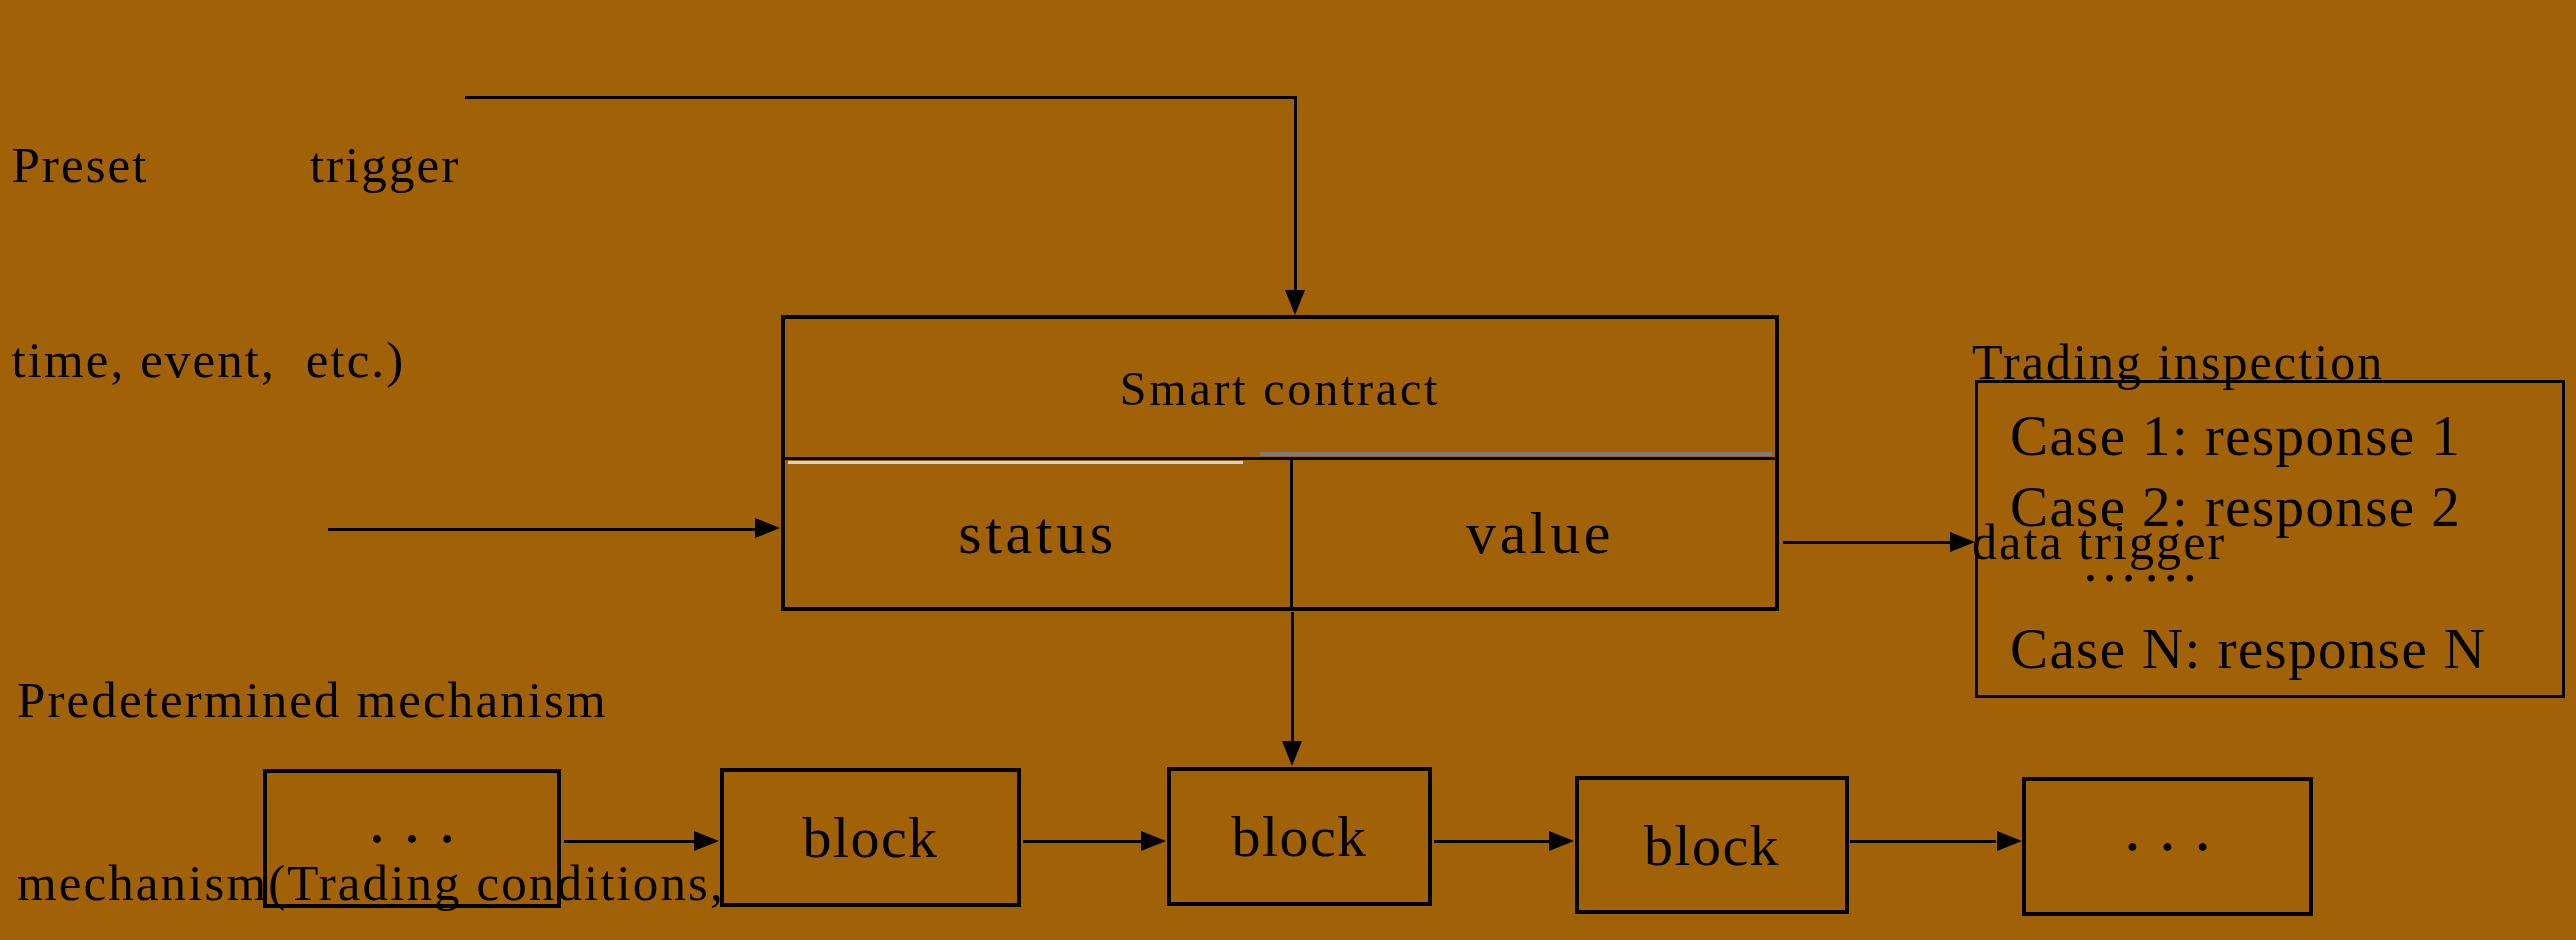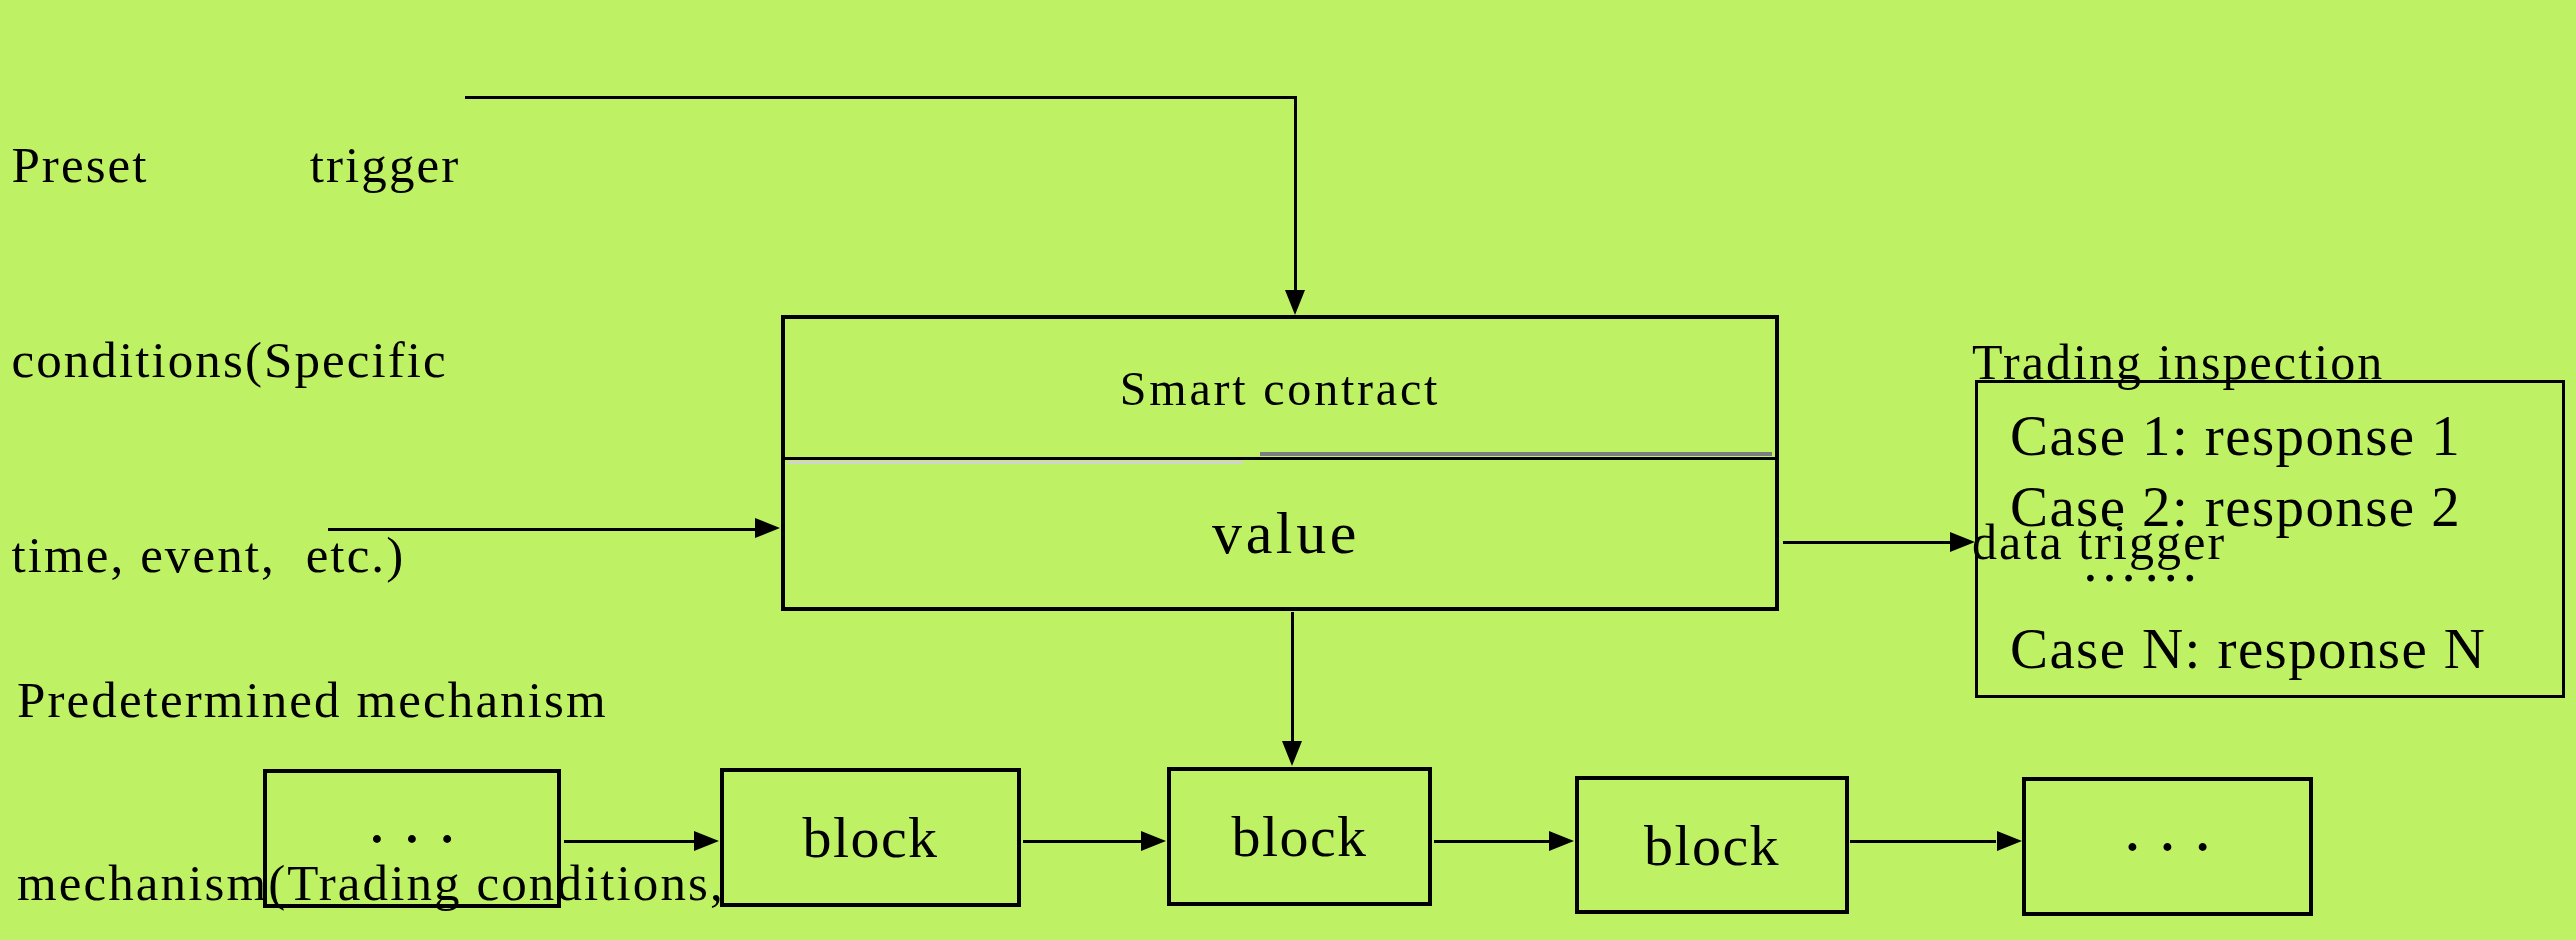--- a/index.html
+++ b/index.html
@@ -1,20 +1,20 @@
 <!DOCTYPE html>
 <html style="font-size:11.4px"><head>
 <meta charset="utf-8">
 <style>
   html, body { margin: 0; padding: 0; background: #ffffff; }
   .canvas {
     position: relative;
     width: 2576px;
     height: 940px;
-    background: #bef264;
+    background: #a16207;
     font-family: "Liberation Serif", "DejaVu Serif", serif;
     color: #000000;
     overflow: hidden;
   }
 
   
   .note { position: absolute; font-size: 51px; line-height: 65px; letter-spacing: 2.1px; white-space: pre-wrap; }
   .note-preset { left: 11.4px; top: 2.8px; width: 449px; }
   .note-preset .jline { display: flex; justify-content: space-between; }
   .note-predetermined { left: 17px; top: 548px; width: 781px; line-height: 61px; }
@@ -79,40 +79,40 @@
 </head>
 <body>
 
 <div class="canvas">
 
   <div class="note note-preset">
     <div class="jline">
       <span>Preset</span>
       <span>trigger</span>
     </div>
-    <div>conditions(Specific</div>
     <div>time, event,  etc.)</div>
   </div>
 
   <div class="note note-predetermined">
     <div>Predetermined mechanism</div>
     <div>mechanism(Trading conditions,</div>
     
   </div>
 
   <div class="note note-external">
     <div>Trading inspection</div>
     <div>data trigger</div>
   </div>
 
   <div class="sc-box">
     <div class="sc-title">Smart contract</div>
     <div class="smudge-top"></div>
     <div class="smudge-bottom"></div>
     <div class="sc-row">
+      <div class="sc-cell sc-cell-status">status</div>
       <div class="sc-cell sc-cell-value">value</div>
     </div>
   </div>
 
   <div class="case-box">
     <div class="case-row">Case 1: response 1</div>
     <div class="case-row">Case 2: response 2</div>
     <div class="case-row case-row-dots">……</div>
     <div class="case-row">Case N: response N</div>
   </div>

